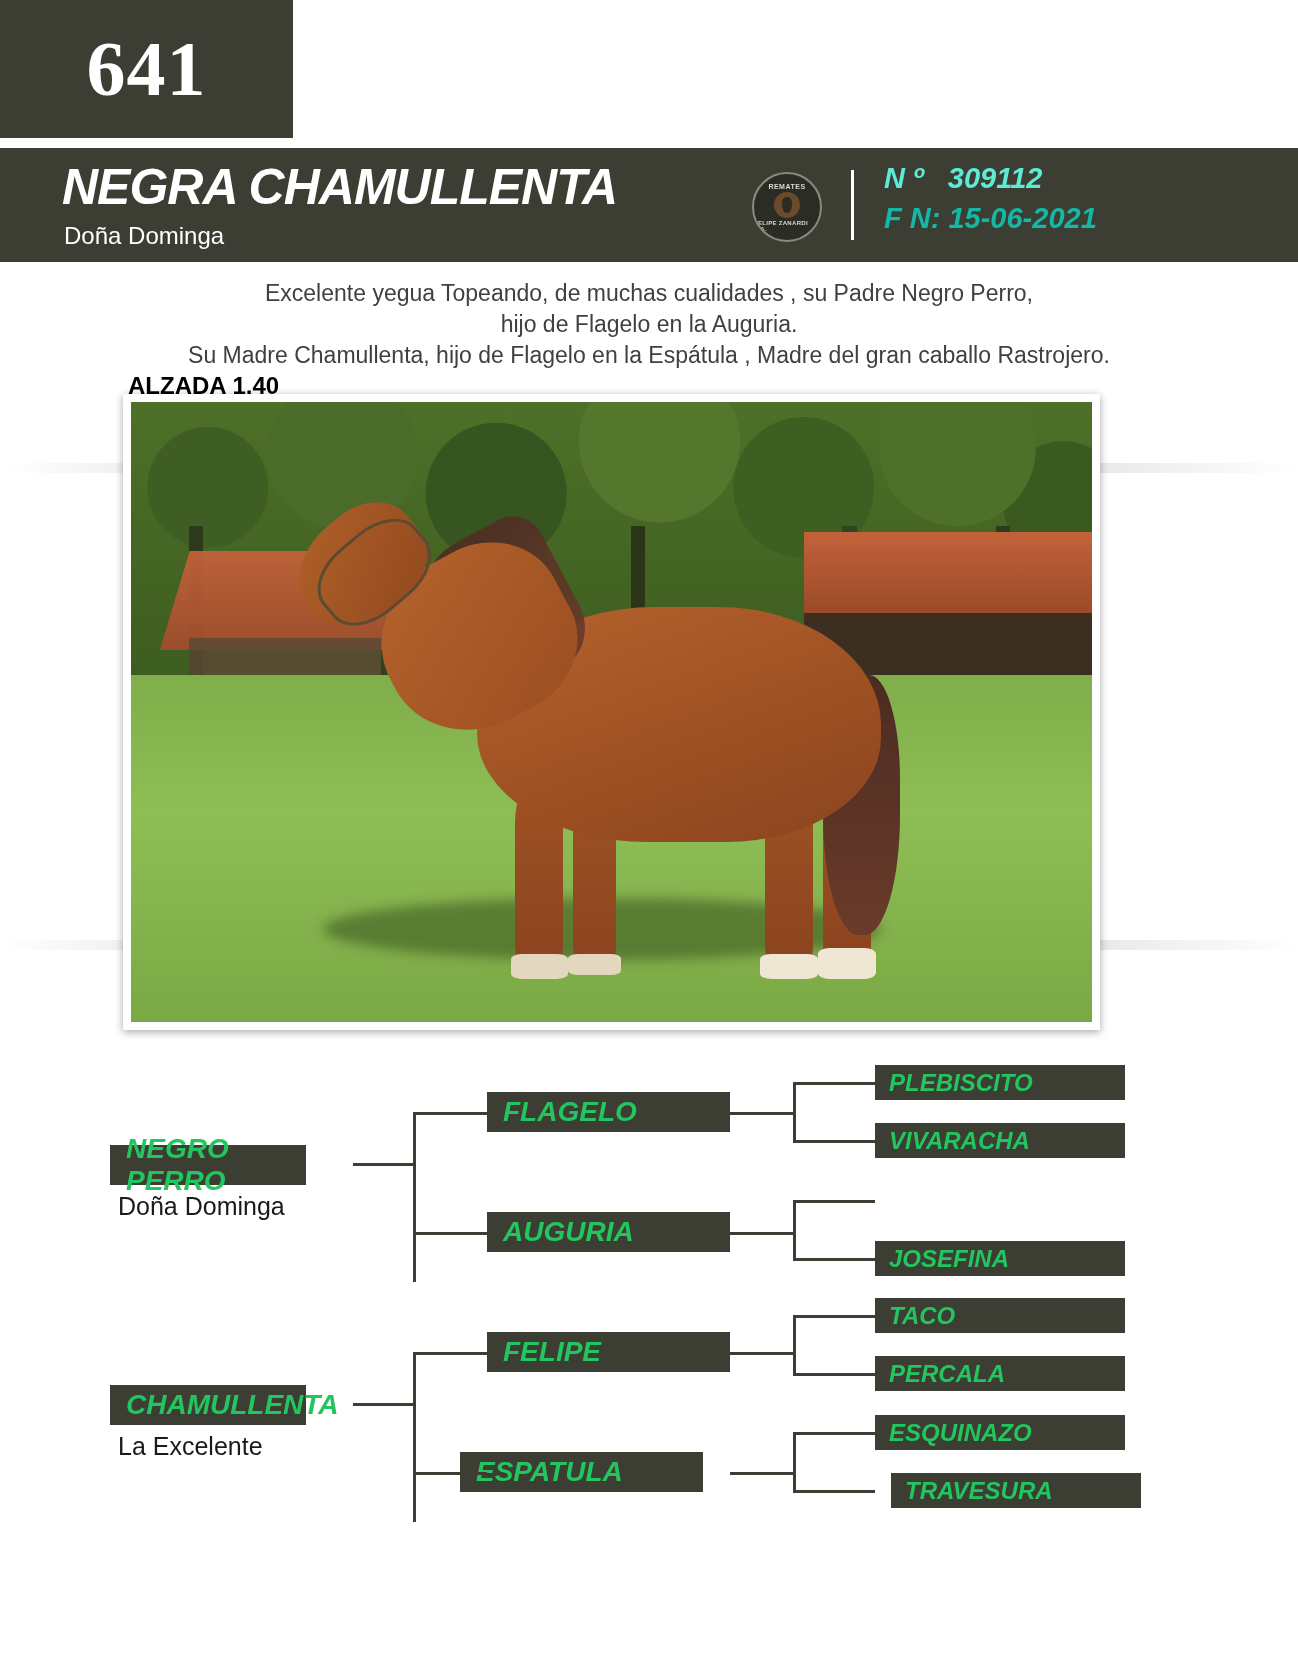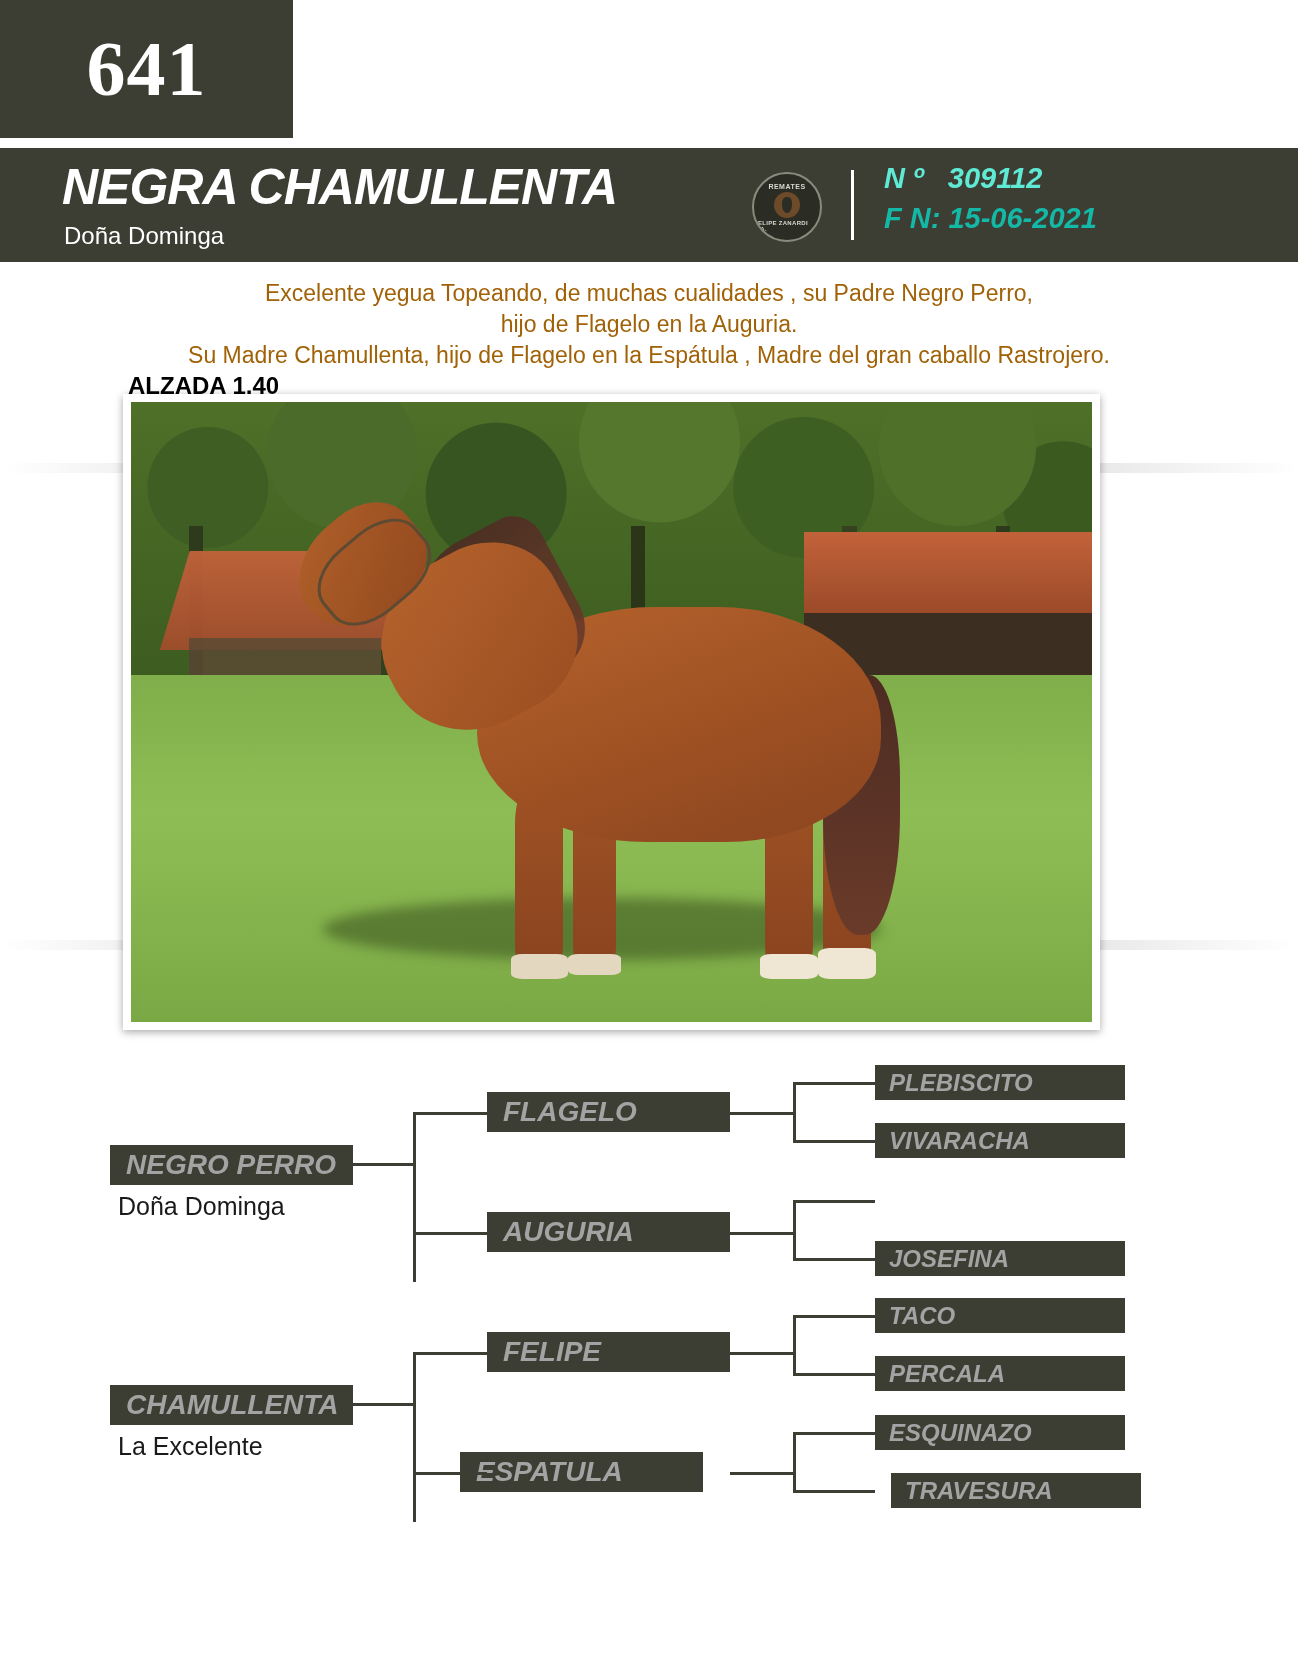--- a/index.html
+++ b/index.html
@@ -142,21 +142,21 @@
   }
 
   
   .description {
     position: absolute;
     left: 0;
     top: 278px;
     width: 1298px;
     text-align: center;
     font-size: 23px;
-    color: #a16207;
+    color: #404040;
     line-height: 31px;
   }
   .alzada {
     position: absolute;
     left: 128px;
     top: 372px;
     font-size: 24px;
     font-weight: bold;
     color: #000000;
   }
@@ -357,29 +357,29 @@
   .pedigree {
     position: absolute;
     left: 0;
     top: 1055px;
     width: 1298px;
     height: 560px;
   }
   .ped-box {
     position: absolute;
     background: #3c3d33;
-    color: #a3a3a3;
+    color: #22c55e;
     font-style: italic;
     font-weight: bold;
     display: flex;
     align-items: center;
     box-sizing: border-box;
   }
   .ped-box.gen1 {
-    width: 243px;
+    width: 196px;
     height: 40px;
     font-size: 28px;
     padding-left: 16px;
   }
   .ped-box.gen2 {
     width: 243px;
     height: 40px;
     font-size: 28px;
     padding-left: 16px;
   }

